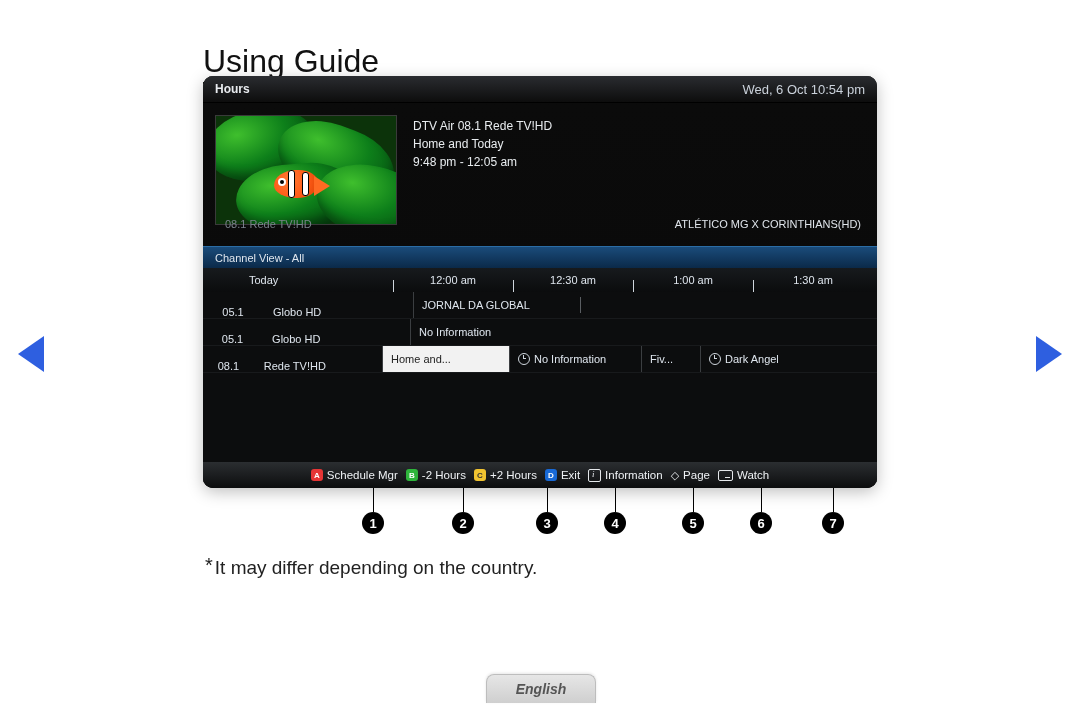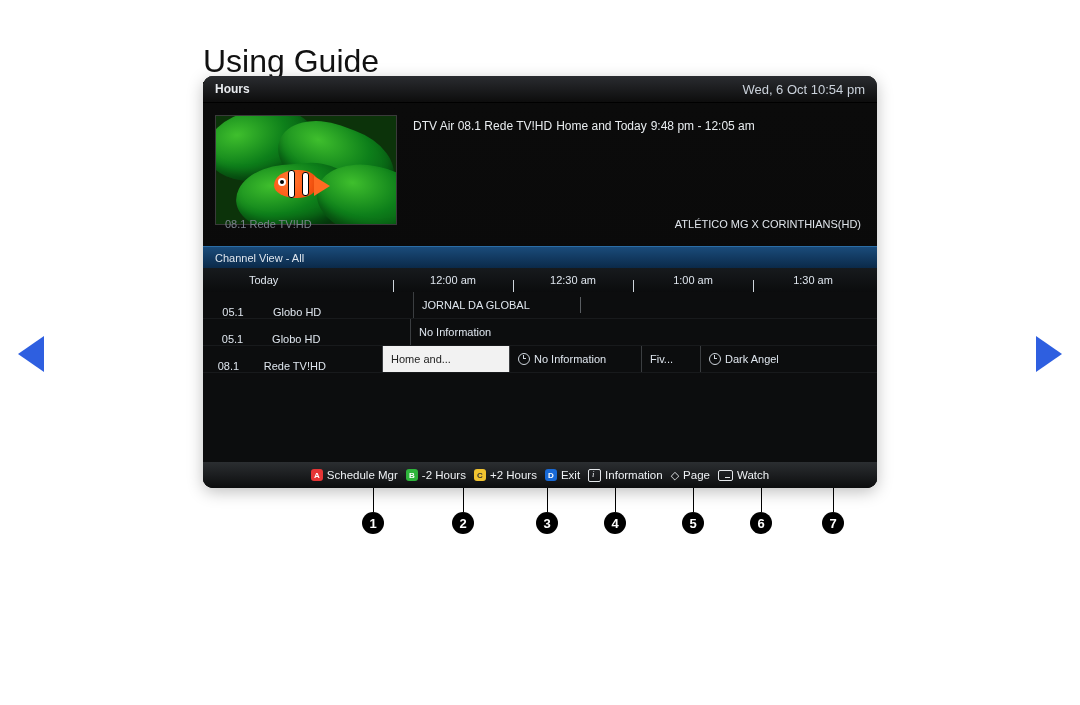--- a/index.html
+++ b/index.html
@@ -86,21 +86,21 @@
   .fish-stripe{position:absolute;background:#fff;border:1px solid #000;}
   .fs1{left:72px;top:54px;width:5px;height:26px;border-radius:3px;}
   .fs2{left:86px;top:56px;width:5px;height:22px;border-radius:3px;}
   .fish-tail{
     position:absolute;left:98px;top:60px;width:0;height:0;
     border-left:16px solid #ff6a22;
     border-top:10px solid transparent;border-bottom:10px solid transparent;
   }
   .fish-eye{position:absolute;left:62px;top:62px;width:4px;height:4px;border-radius:50%;background:#000;border:2px solid #fff;}
 
-  .hero-meta { display:flex; flex-direction:row; gap:4px; padding-top:4px; color:#dfe4ea; font-size:12px;}
+  .hero-meta { display:flex; flex-direction:column; gap:4px; padding-top:4px; color:#dfe4ea; font-size:12px;}
   .hero-meta .line1{color:#e8ecef;}
   .hero-meta .line2{color:#e8ecef;}
   .hero-meta .line3{color:#e8ecef;}
   .hero-bottom-row{
     position:absolute; left:0; right:0; top:142px;
     display:flex; justify-content:space-between; align-items:center;
     padding:0 16px 0 22px; font-size:11px; color:#9ea6af;
   }
   .hero-bottom-row .left{ color:#7a838c;}
   .hero-bottom-row .right{ color:#dfe4ea;}
@@ -336,14 +336,18 @@
       <div class="leader" style="left: 412px;"></div>
       <div class="cnum" style="left: 401px;">4</div>
       <div class="leader" style="left: 490px;"></div>
       <div class="cnum" style="left: 479px;">5</div>
       <div class="leader" style="left: 558px;"></div>
       <div class="cnum" style="left: 547px;">6</div>
       <div class="leader" style="left: 630px;"></div>
       <div class="cnum" style="left: 619px;">7</div>
     </div>
 
-
+  <div class="note-line">
+    <span class="ast">*</span><span>It may differ depending on the country.</span>
+  </div>
+
+  <div class="lang-tab">English</div>
 </div>
 
 </body></html>

